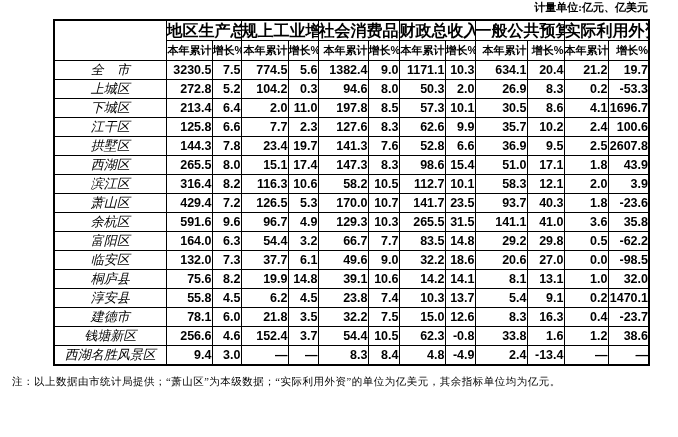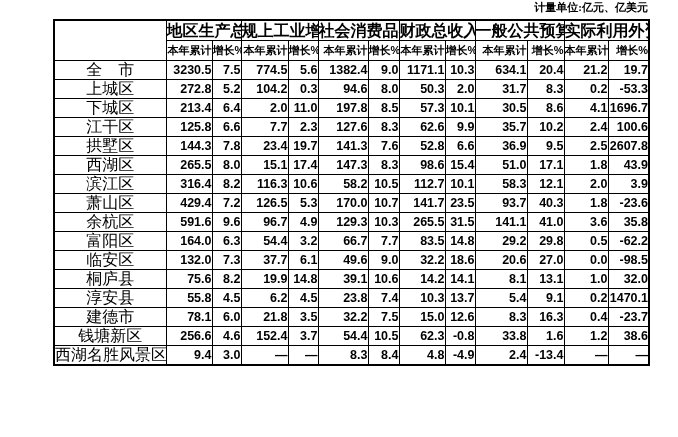--- a/index.html
+++ b/index.html
@@ -52,21 +52,22 @@
     font-size:11px;
     font-weight:bold;
     text-align:right;
     height:19px;
     line-height:19px;
   }
   th.corner { background:#fff; }
   th.region {
     font-family:"Liberation Serif", serif;
     font-weight:normal;
-    font-size:16px;
+    font-size:13px;
+    font-style:italic;
   }
   td.num {
     text-align:right;
     padding-right:3px;
     font-size:12.5px;
     font-weight:bold;
   }
   .footnote {
     font-family:"Liberation Serif", serif;
     font-size:10.5px;
@@ -142,21 +143,21 @@
         <tr>
           <th class="region">上城区</th>
           <td class="num">272.8</td>
           <td class="num">5.2</td>
           <td class="num">104.2</td>
           <td class="num">0.3</td>
           <td class="num">94.6</td>
           <td class="num">8.0</td>
           <td class="num">50.3</td>
           <td class="num">2.0</td>
-          <td class="num">31.7</td>
+          <td class="num">26.9</td>
           <td class="num">8.3</td>
           <td class="num">0.2</td>
           <td class="num">-53.3</td>
         </tr>
         <tr>
           <th class="region">下城区</th>
           <td class="num">213.4</td>
           <td class="num">6.4</td>
           <td class="num">2.0</td>
           <td class="num">11.0</td>
@@ -360,14 +361,15 @@
           <td class="num">4.8</td>
           <td class="num">-4.9</td>
           <td class="num">2.4</td>
           <td class="num">-13.4</td>
           <td class="num">—</td>
           <td class="num">—</td>
         </tr>
       </tbody>
   </table>
 
+  <div class="footnote">注：以上数据由市统计局提供；“萧山区”为本级数据；“实际利用外资”的单位为亿美元，其余指标单位均为亿元。</div>
 
 </div>
 
 </body></html>

